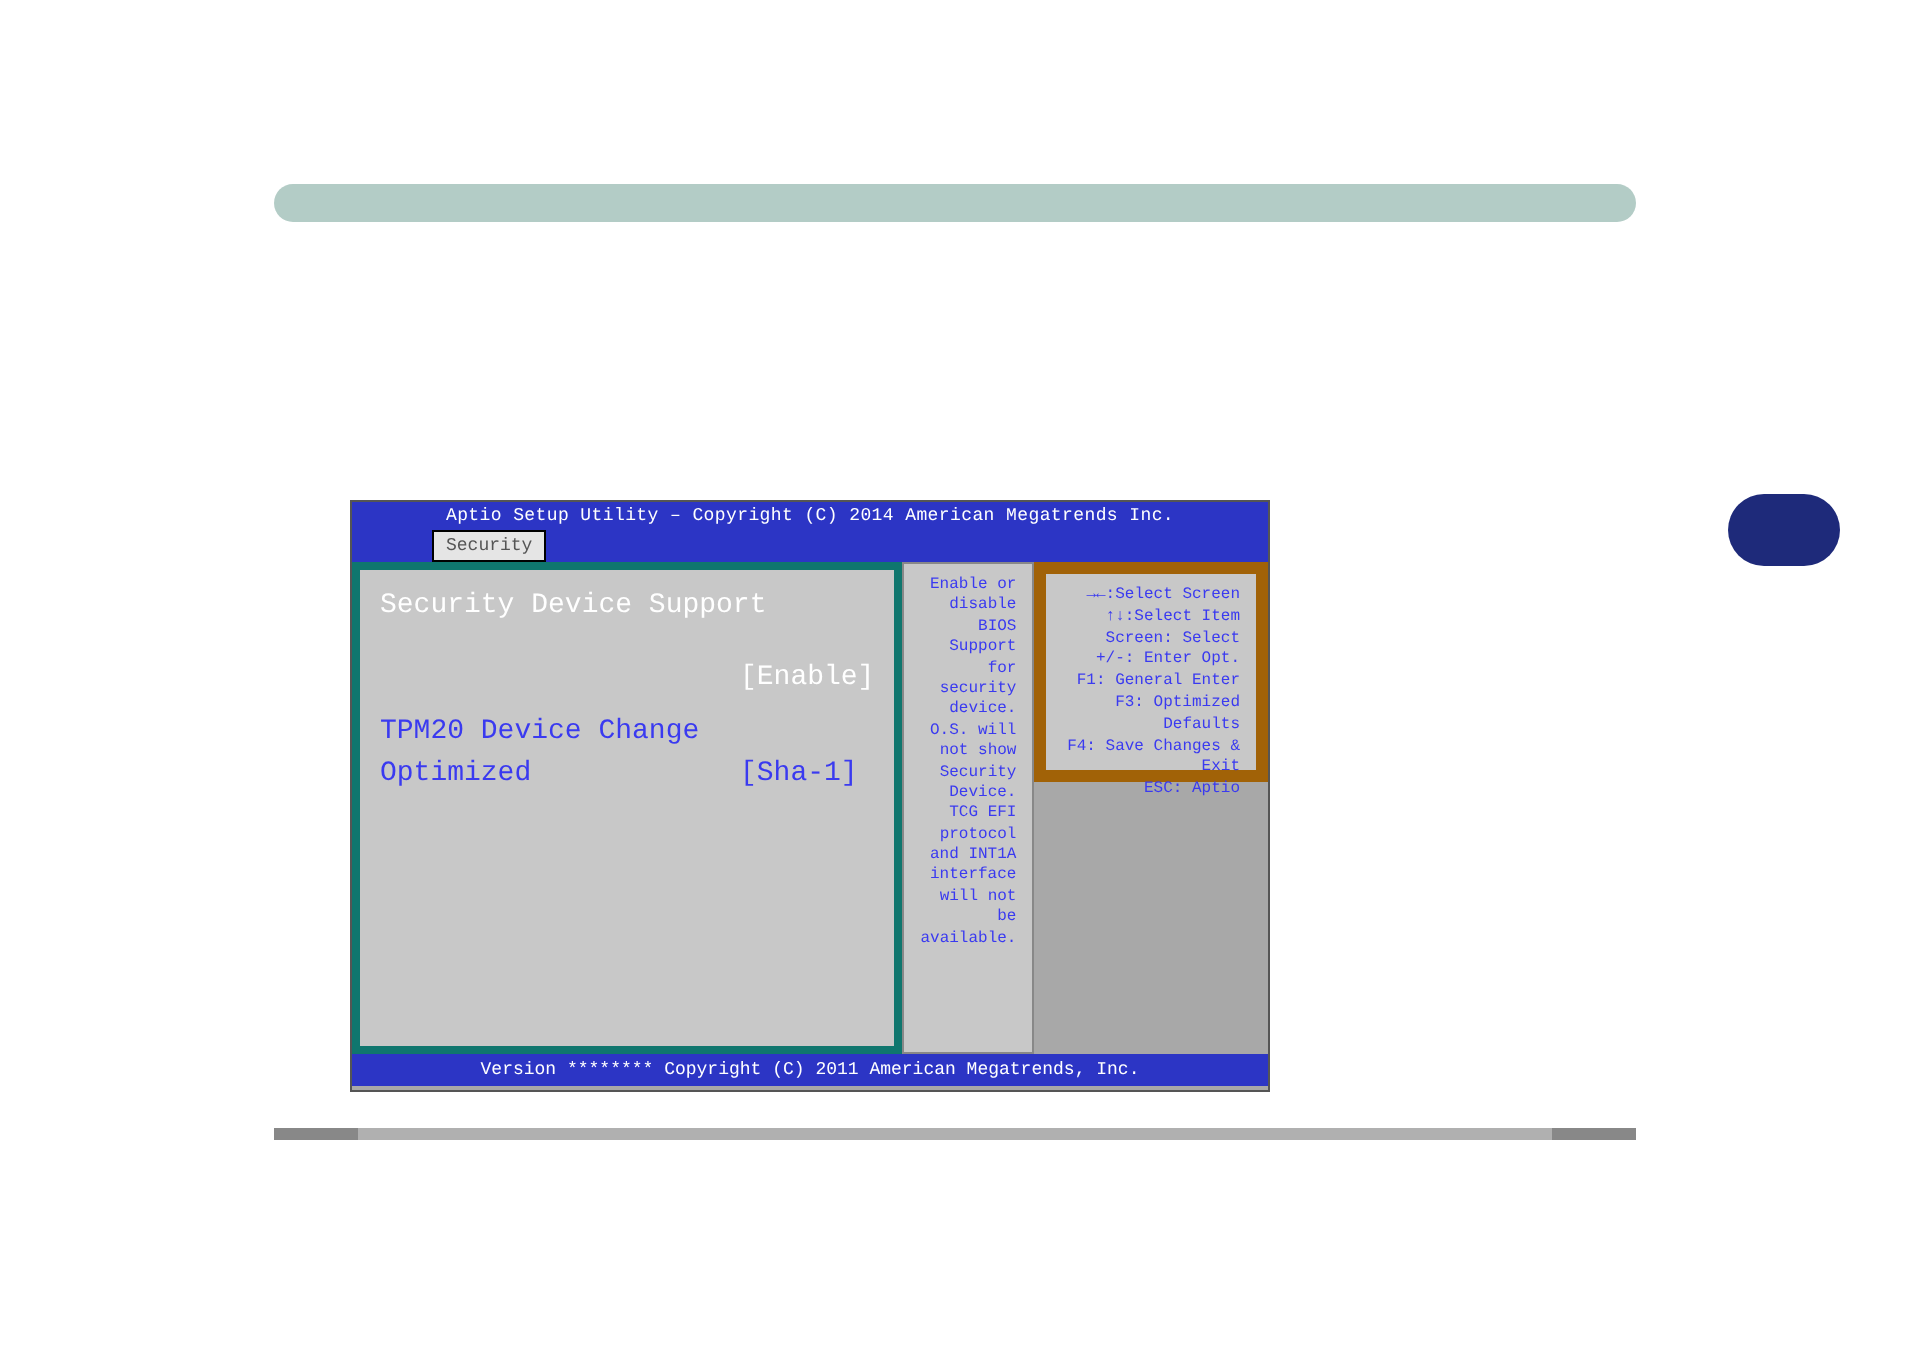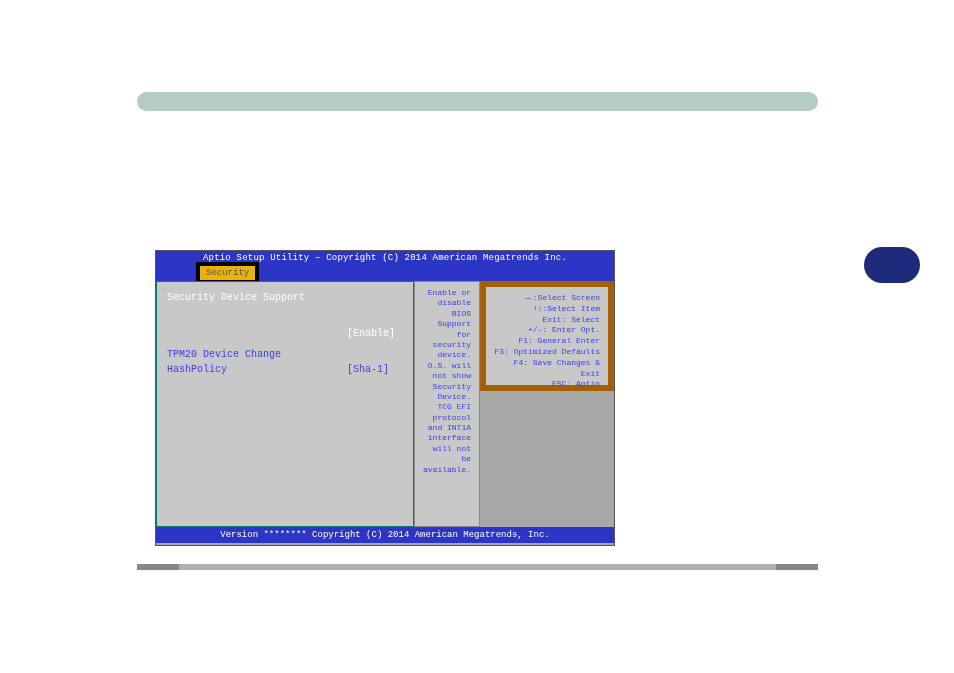--- a/index.html
+++ b/index.html
@@ -27,21 +27,21 @@
     right: 34px;
     width: 56px;
     height: 36px;
     background: #1e2a7a;
     border-radius: 18px;
   }
 
   .bios-window {
     position: absolute;
     top: 250px;
-    left: 155px;
+    left: 175px;
     width: 460px;
     height: 296px;
     background: #a8a8a8;
     border: 1px solid #555;
   }
 
   .bios-titlebar {
     background: #2c35c5;
     color: #ffffff;
     text-align: center;
@@ -52,38 +52,38 @@
 
   .bios-tabbar {
     background: #2c35c5;
     height: 16px;
     display: flex;
     align-items: center;
     padding-left: 40px;
   }
 
   .bios-tab {
-    background: #eab308;
+    background: #e5e5e5;
     color: #555;
     font-size: 9px;
     padding: 2px 6px;
-    border: 4px solid #000000;
+    border: 1px solid #000000;
   }
 
   .bios-body {
     display: flex;
     height: 246px;
   }
 
   .bios-left {
     flex: 1;
     background: #c8c8c8;
-    border: 1px solid #0f766e;
+    border: 4px solid #0f766e;
     padding: 8px 10px;
-    font-size: 10px;
+    font-size: 14px;
     line-height: 1.5;
   }
 
   .bios-right {
     width: 200px;
     display: flex;
     text-align: right;
   }
 
   .bios-help {
@@ -161,34 +161,34 @@
     <div class="bios-left">
       <div class="setting-row">
         <span class="setting-label white">Security Device Support</span>
         <span class="setting-value white">[Enable]</span>
       </div>
       <div style="height:6px"></div>
       <div class="setting-row">
         <span class="setting-label">TPM20 Device Change</span>
       </div>
       <div class="setting-row">
-        <span class="setting-label">HashPolicy</span>
+        <span class="setting-label">Optimized</span>
         <span class="setting-value">[Sha-1]</span>
       </div>
     </div>
     <div class="bios-right">
       <div class="bios-help">Enable or disable BIOS Support for security device. O.S. will not show Security Device. TCG EFI protocol and INT1A interface will not be available.</div>
       <div class="bios-keys">
         <div>→←:Select Screen</div>
         <div>↑↓:Select Item</div>
-        <div>Exit: Select</div>
+        <div>Screen: Select</div>
         <div>+/-: Enter Opt.</div>
         <div>F1: General Enter</div>
         <div>F3: Optimized Defaults</div>
         <div>F4: Save Changes &amp; Exit</div>
         <div>ESC: Aptio</div>
       </div>
     </div>
   </div>
-  <div class="bios-footer">Version ******** Copyright (C) 2014 American Megatrends, Inc.</div>
+  <div class="bios-footer">Version ******** Copyright (C) 2011 American Megatrends, Inc.</div>
 </div>
 
 <div class="thin-bar"></div>
 
 </body></html>

